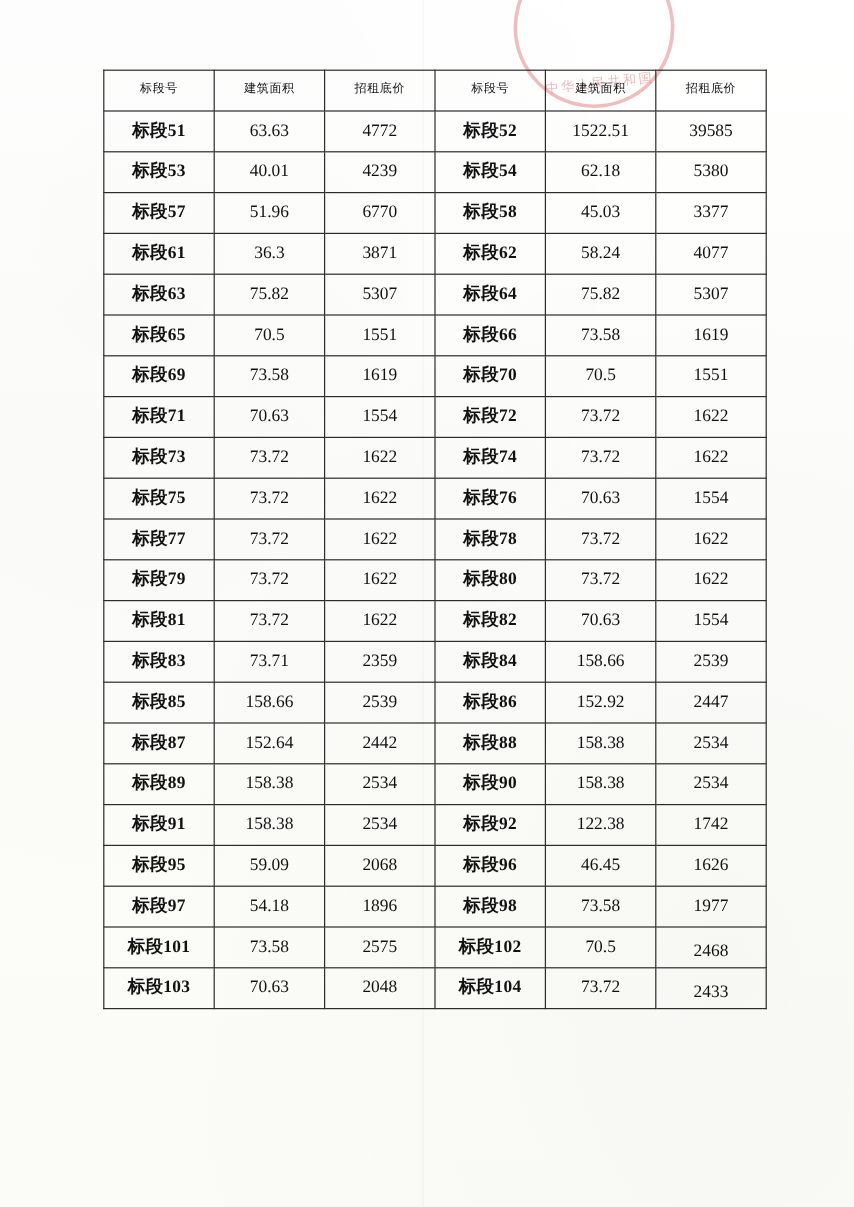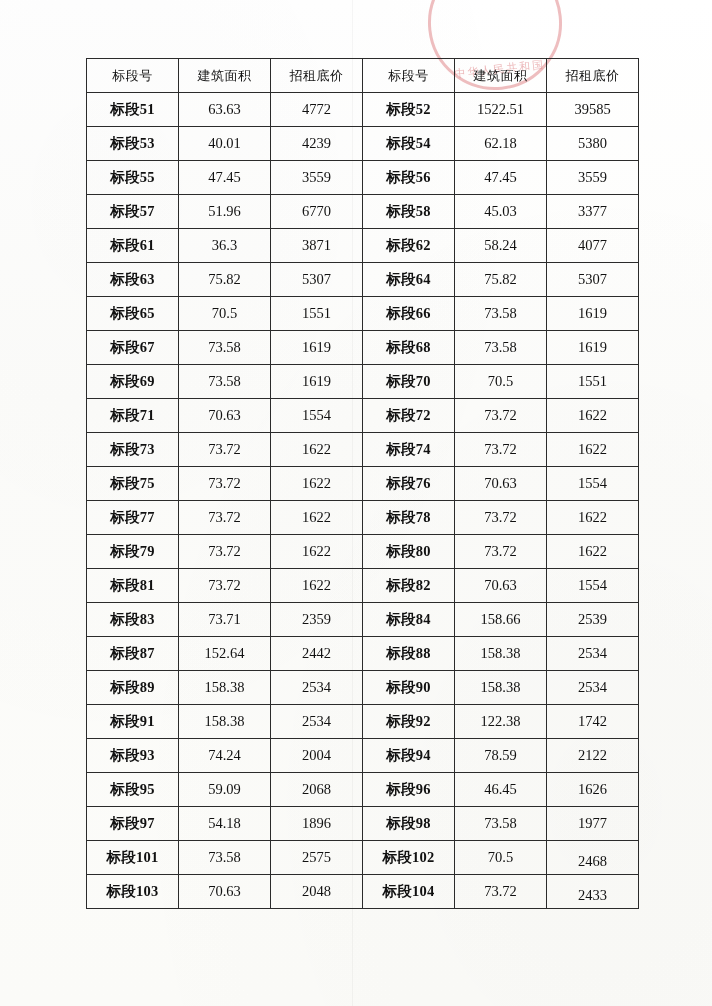--- a/index.html
+++ b/index.html
@@ -76,21 +76,21 @@
     text-align: center;
     vertical-align: middle;
     height: 33px;
     font-size: 14.5px;
     color: #111111;
     padding: 0 2px;
     line-height: 1.05;
   }
   table.lot-table th {
     font-weight: normal;
-    font-size: 13px;
+    font-size: 10px;
     letter-spacing: 0.5px;
   }
   col.c-lot { width: 92px; }
   col.c-area { width: 92px; }
   col.c-price { width: 92px; }
 
   
   td.lot { letter-spacing: 0.3px; font-weight: bold; }
   td.num { font-family: "Liberation Serif", serif; }
   .nudge-down { position: relative; top: 4px; }
@@ -146,28 +146,20 @@
           </tr>
           <tr>
             <td class="lot">标段53</td>
             <td class="num">40.01</td>
             <td class="num">4239</td>
             <td class="lot">标段54</td>
             <td class="num">62.18</td>
             <td class="num">5380</td>
           </tr>
           <tr>
-            <td class="lot">标段55</td>
-            <td class="num">47.45</td>
-            <td class="num">3559</td>
-            <td class="lot">标段56</td>
-            <td class="num">47.45</td>
-            <td class="num">3559</td>
-          </tr>
-          <tr>
             <td class="lot">标段57</td>
             <td class="num">51.96</td>
             <td class="num">6770</td>
             <td class="lot">标段58</td>
             <td class="num">45.03</td>
             <td class="num">3377</td>
           </tr>
           <tr>
             <td class="lot">标段61</td>
             <td class="num">36.3</td>
@@ -186,28 +178,20 @@
           </tr>
           <tr>
             <td class="lot">标段65</td>
             <td class="num">70.5</td>
             <td class="num">1551</td>
             <td class="lot">标段66</td>
             <td class="num">73.58</td>
             <td class="num">1619</td>
           </tr>
           <tr>
-            <td class="lot">标段67</td>
-            <td class="num">73.58</td>
-            <td class="num">1619</td>
-            <td class="lot">标段68</td>
-            <td class="num">73.58</td>
-            <td class="num">1619</td>
-          </tr>
-          <tr>
             <td class="lot">标段69</td>
             <td class="num">73.58</td>
             <td class="num">1619</td>
             <td class="lot">标段70</td>
             <td class="num">70.5</td>
             <td class="num">1551</td>
           </tr>
           <tr>
             <td class="lot">标段71</td>
             <td class="num">70.63</td>
@@ -258,20 +242,28 @@
           </tr>
           <tr>
             <td class="lot">标段83</td>
             <td class="num">73.71</td>
             <td class="num">2359</td>
             <td class="lot">标段84</td>
             <td class="num">158.66</td>
             <td class="num">2539</td>
           </tr>
           <tr>
+            <td class="lot">标段85</td>
+            <td class="num">158.66</td>
+            <td class="num">2539</td>
+            <td class="lot">标段86</td>
+            <td class="num">152.92</td>
+            <td class="num">2447</td>
+          </tr>
+          <tr>
             <td class="lot">标段87</td>
             <td class="num">152.64</td>
             <td class="num">2442</td>
             <td class="lot">标段88</td>
             <td class="num">158.38</td>
             <td class="num">2534</td>
           </tr>
           <tr>
             <td class="lot">标段89</td>
             <td class="num">158.38</td>
@@ -282,28 +274,20 @@
           </tr>
           <tr>
             <td class="lot">标段91</td>
             <td class="num">158.38</td>
             <td class="num">2534</td>
             <td class="lot">标段92</td>
             <td class="num">122.38</td>
             <td class="num">1742</td>
           </tr>
           <tr>
-            <td class="lot">标段93</td>
-            <td class="num">74.24</td>
-            <td class="num">2004</td>
-            <td class="lot">标段94</td>
-            <td class="num">78.59</td>
-            <td class="num">2122</td>
-          </tr>
-          <tr>
             <td class="lot">标段95</td>
             <td class="num">59.09</td>
             <td class="num">2068</td>
             <td class="lot">标段96</td>
             <td class="num">46.45</td>
             <td class="num">1626</td>
           </tr>
           <tr>
             <td class="lot">标段97</td>
             <td class="num">54.18</td>

